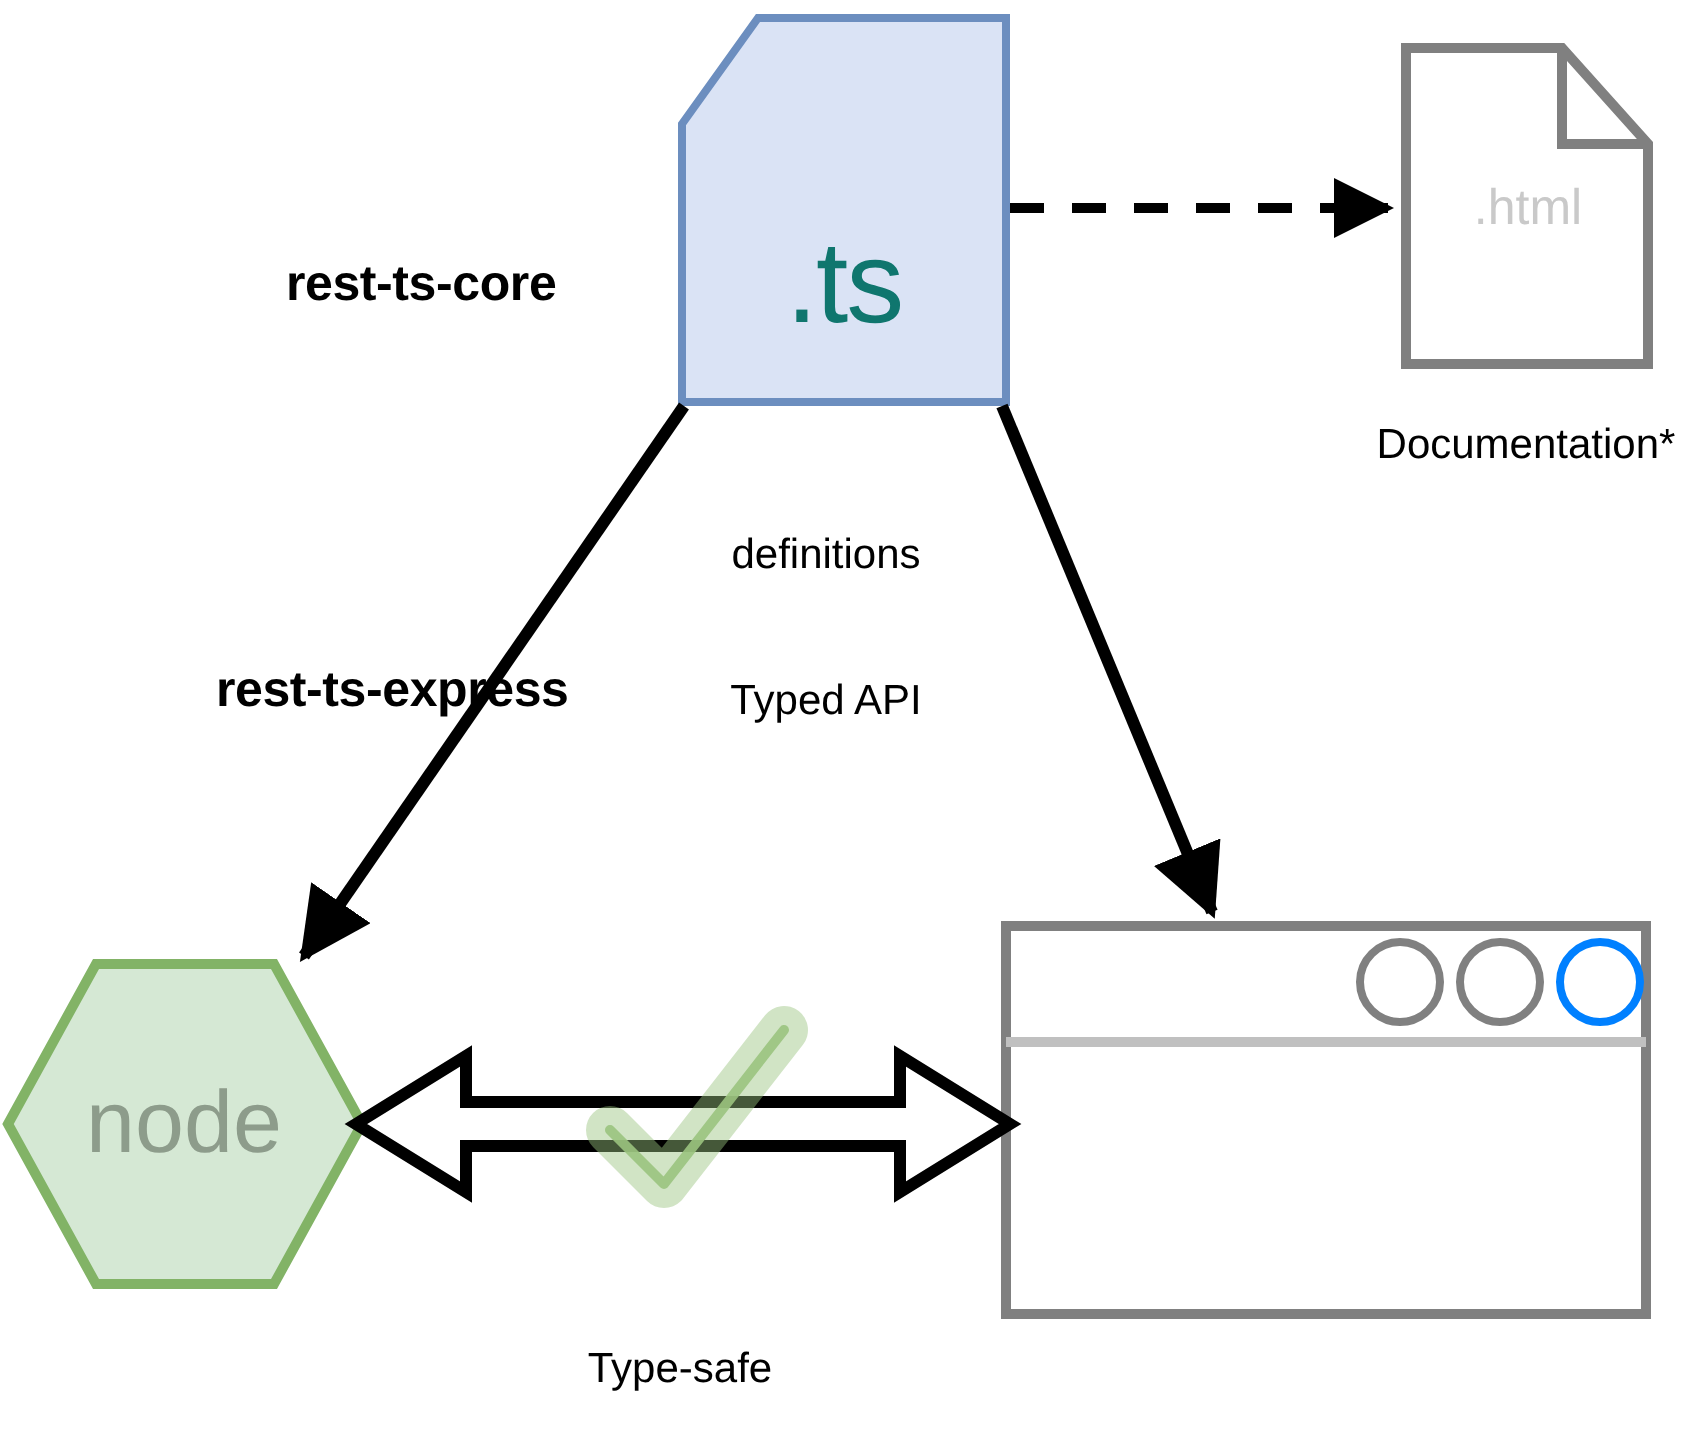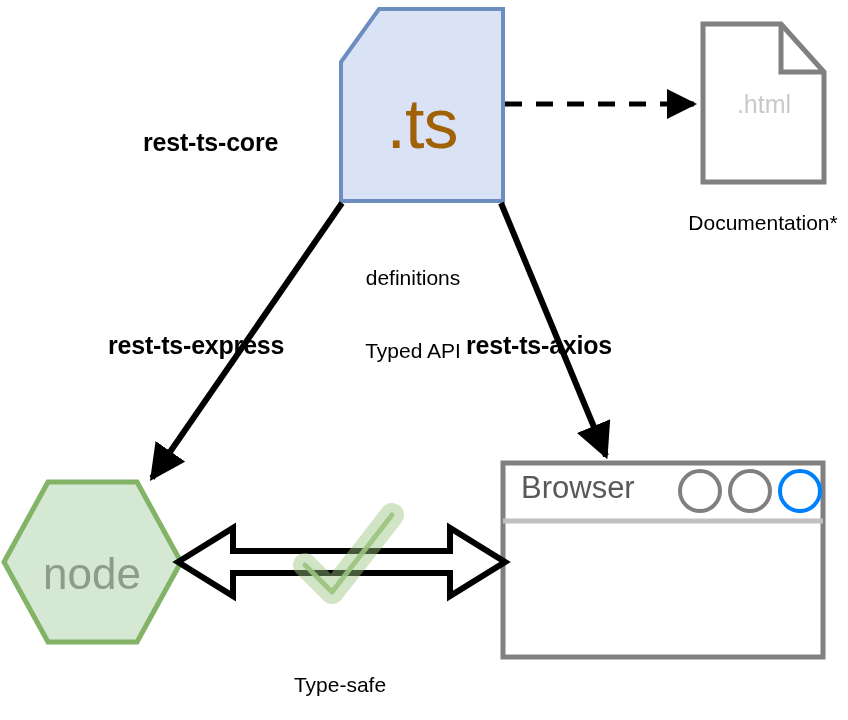--- a/index.html
+++ b/index.html
@@ -62,48 +62,48 @@
     width: 180px;
   }
   #label-typesafe {
     left: 225px;
     top: 625px;
     width: 230px;
   }
   .ts-glyph {
     position: absolute;
     left: 341px;
-    top: 46px;
+    top: 64px;
     width: 162px;
     height: 155px;
     display: flex;
     align-items: center;
     justify-content: center;
-    font-size: 70px;
+    font-size: 58px;
     font-weight: normal;
-    color: #a16207;
+    color: #0f766e;
     letter-spacing: -1px;
     pointer-events: none;
   }
   .html-glyph {
     position: absolute;
     left: 702px;
     top: 74px;
     width: 124px;
     height: 60px;
     display: flex;
     align-items: center;
     justify-content: center;
     font-size: 25px;
     color: #c9c9c9;
   }
   .node-glyph {
     position: absolute;
     left: 4px;
-    top: 544px;
+    top: 532px;
     width: 176px;
     height: 60px;
     display: flex;
     align-items: center;
     justify-content: center;
     font-size: 44px;
     color: #8d9c8b;
   }
   .browser-glyph {
     position: absolute;
@@ -149,27 +149,25 @@
     <path d="M 305 565 L 332 592 L 392 515" fill="none" stroke="#9ac37e" stroke-width="24" stroke-linecap="round" stroke-linejoin="round" opacity="0.45"></path>
     <path d="M 305 565 L 332 592 L 392 515" fill="none" stroke="#9ac37e" stroke-width="5" stroke-linecap="round" stroke-linejoin="round" opacity="0.9"></path>
   </svg>
 
   <div class="ts-glyph">.ts</div>
 
   <div class="html-glyph">.html</div>
 
   <div class="node-glyph">node</div>
 
-  <div class="browser-glyph">Browser</div>
 
   <div class="lbl lbl-bold" id="label-rest-ts-core">rest-ts-core</div>
 
   <div class="lbl lbl-bold" id="label-rest-ts-express">rest-ts-express</div>
 
-  <div class="lbl lbl-bold" id="label-rest-ts-axios">rest-ts-axios</div>
 
   <div class="lbl lbl-plain" id="label-typed-api">
     <div>definitions</div>
     <div>Typed API</div>
   </div>
 
   <div class="lbl lbl-plain" id="label-documentation">Documentation*</div>
 
   <div class="lbl lbl-plain" id="label-typesafe">
     <div>Type-safe</div>

